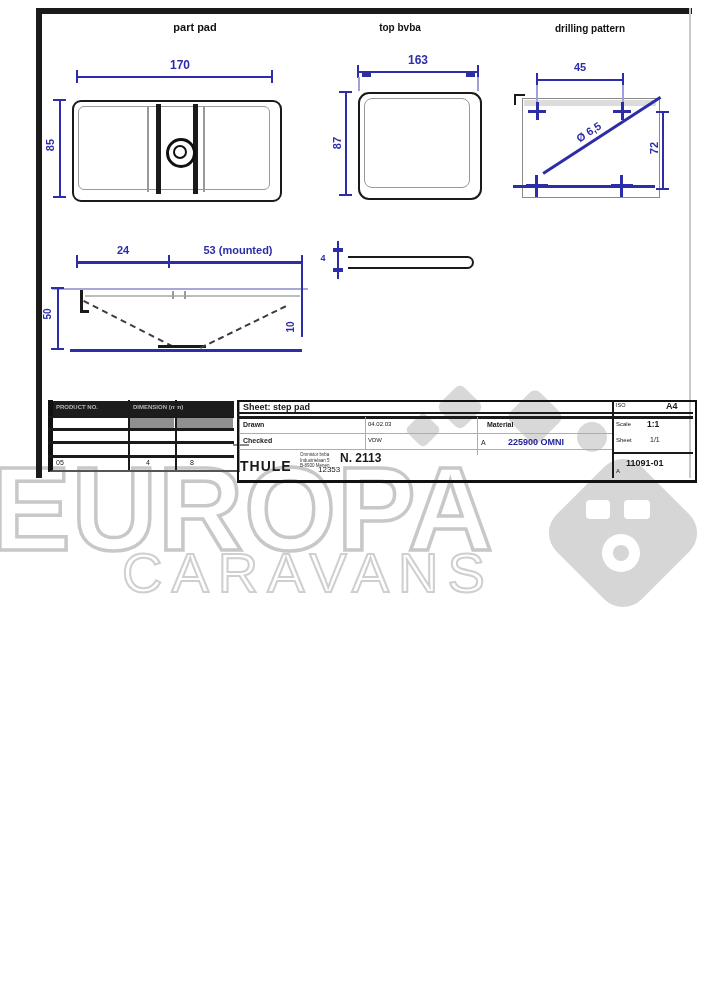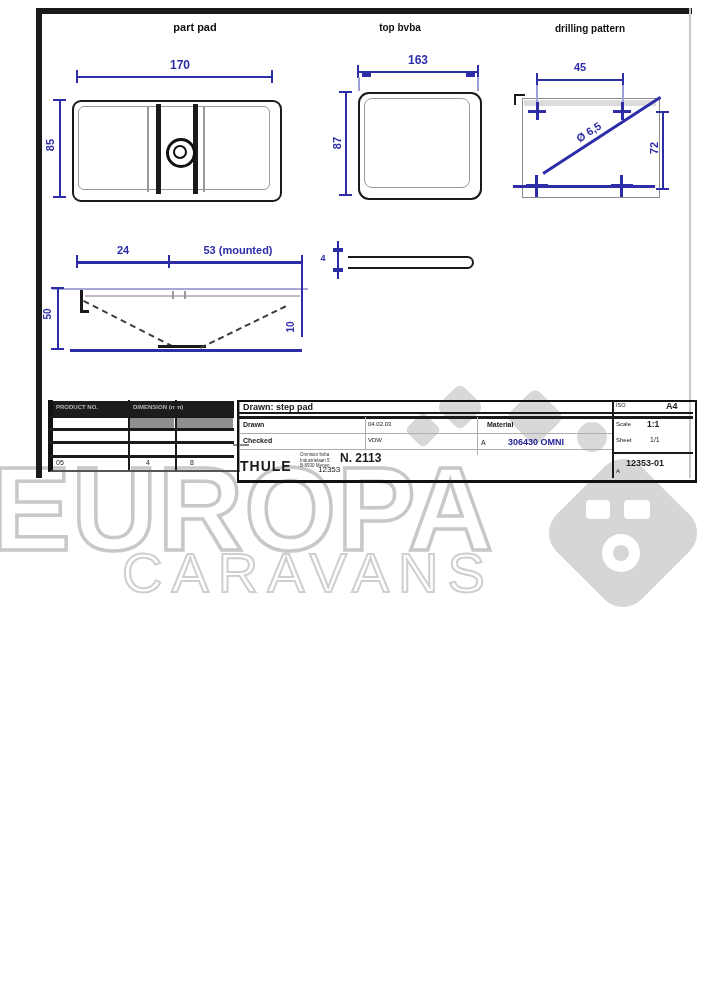--- a/index.html
+++ b/index.html
@@ -166,50 +166,50 @@
     <div class="ln" style="left:48px;top:441px;width:186px;height:3px"></div>
     <div class="ln" style="left:48px;top:455px;width:186px;height:3px"></div>
     <div class="ln" style="left:128px;top:400px;width:2px;height:70px"></div>
     <div class="ln" style="left:175px;top:400px;width:2px;height:70px"></div>
     <div class="abs" style="left:233px;top:444px;width:16px;height:1.5px;background:#8a8a8a"></div>
     <div class="tiny" style="left:56px;top:459px;font-size:7px">05</div>
     <div class="tiny" style="left:146px;top:459px;font-size:7px">4</div>
     <div class="tiny" style="left:190px;top:459px;font-size:7px">8</div>
 
     <div class="abs" style="left:237px;top:400px;width:456px;height:78px;border:2px solid #111;border-bottom:3px solid #111"></div>
-    <div class="tiny" style="left:243px;top:402px;font-size:9px;font-weight:bold">Drawn: step pad</div>
+    <div class="tiny" style="left:243px;top:402px;font-size:9px;font-weight:bold">Sheet: step pad</div>
     <div class="ln" style="left:237px;top:412px;width:456px;height:2px"></div>
     <div class="ln" style="left:237px;top:416px;width:456px;height:3px"></div>
     <div class="abs" style="left:239px;top:433px;width:373px;height:1px;background:#adadad"></div>
     <div class="abs" style="left:239px;top:449px;width:373px;height:1px;background:#adadad"></div>
     <div class="abs" style="left:365px;top:417px;width:1px;height:32px;background:#adadad"></div>
     <div class="abs" style="left:477px;top:417px;width:1px;height:38px;background:#adadad"></div>
     <div class="ln" style="left:612px;top:400px;width:2px;height:78px"></div>
 
     <div class="tiny" style="left:243px;top:421px;font-size:7px;font-weight:bold">Drawn</div>
     <div class="tiny" style="left:243px;top:437px;font-size:7px;font-weight:bold">Checked</div>
     <div class="tiny" style="left:368px;top:421px;font-size:6px">04.02.03</div>
     <div class="tiny" style="left:368px;top:437px;font-size:6px">VDW</div>
 
     <div class="tiny" style="left:487px;top:421px;font-size:7px;font-weight:bold">Material</div>
     <div class="tiny" style="left:481px;top:439px;font-size:7px">A</div>
-    <div class="tiny" style="left:508px;top:437px;font-size:9px;font-weight:bold;color:#1e1e96">306430 OMNI</div>
+    <div class="tiny" style="left:508px;top:437px;font-size:9px;font-weight:bold;color:#1e1e96">225900 OMNI</div>
 
     <div class="tiny" style="left:240px;top:458px;font-size:14px;font-weight:bold;letter-spacing:1px">THULE</div>
     <div class="abs" style="left:300px;top:452px;font-size:4.5px;line-height:5.5px;color:#333">
       <div>Omnistor bvba</div>
       <div>Industrielaan 5</div>
       <div>B-8930 Menen</div>
     </div>
     <div class="tiny" style="left:340px;top:451px;font-size:12px;font-weight:bold">N. 2113</div>
     <div class="tiny" style="left:318px;top:465px;font-size:8px;font-weight:normal">12353</div>
 
     <div class="tiny" style="left:616px;top:402px;font-size:5.5px">ISO</div>
     <div class="tiny" style="left:666px;top:401px;font-size:9px;font-weight:bold">A4</div>
     <div class="tiny" style="left:616px;top:421px;font-size:6px">Scale</div>
     <div class="tiny" style="left:647px;top:419px;font-size:8.5px;font-weight:bold">1:1</div>
     <div class="tiny" style="left:616px;top:437px;font-size:6px">Sheet</div>
     <div class="tiny" style="left:650px;top:436px;font-size:7px">1/1</div>
     <div class="ln" style="left:612px;top:452px;width:81px;height:2px"></div>
-    <div class="tiny" style="left:626px;top:458px;font-size:9px;font-weight:bold">12353-01</div>
+    <div class="tiny" style="left:626px;top:458px;font-size:9px;font-weight:bold">11091-01</div>
     <div class="tiny" style="left:616px;top:468px;font-size:6px">A</div>
   </div>
 </div>
 
 </body></html>

